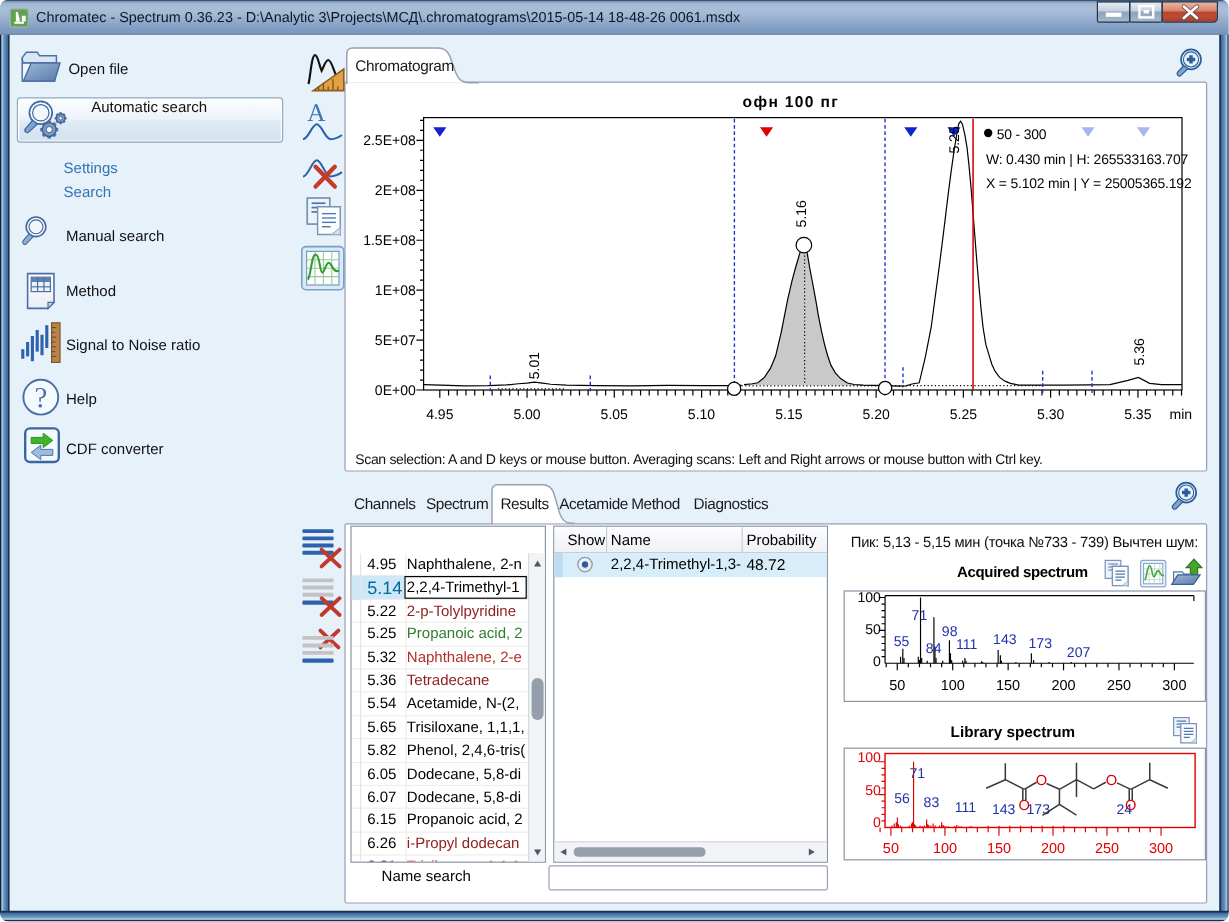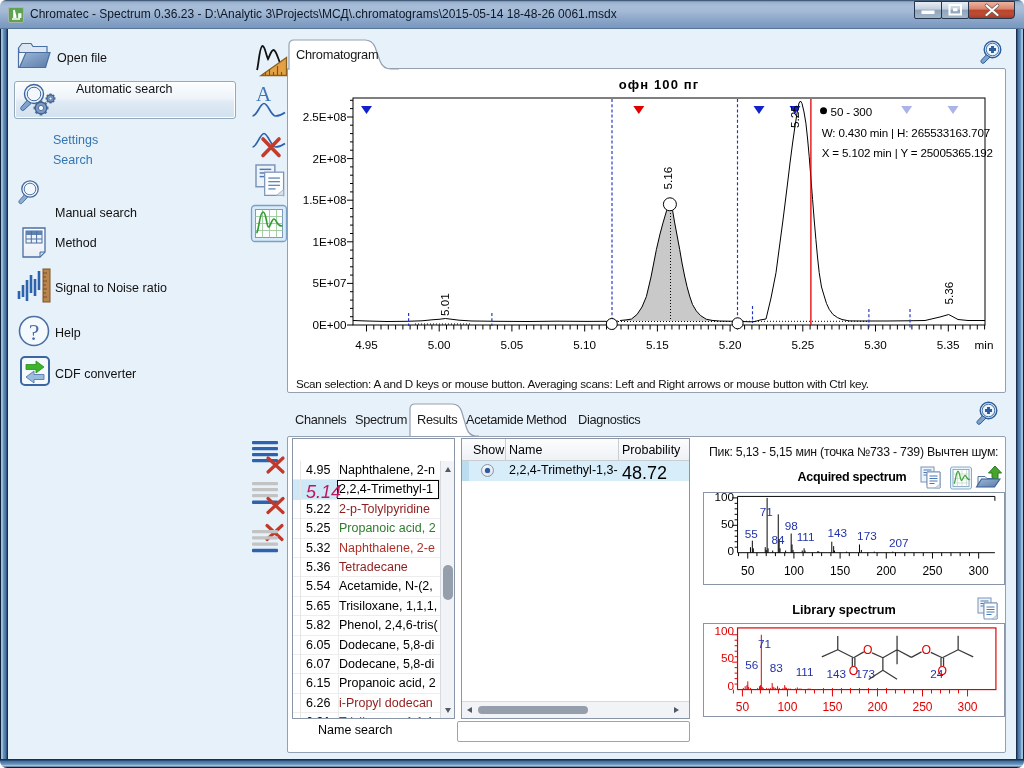--- a/index.html
+++ b/index.html
@@ -54,21 +54,21 @@
 </head>
 <body>
 
 <div class="abs" style="left:8px;top:29px;width:1008px;height:731px;background:#e7f1fa;"></div>
 
 <div class="abs side-label" style="left:57px;top:51px;">Open file</div>
 <div class="abs" id="autosearch-btn"></div>
 <div class="abs side-label" style="left:56px;top:82px;margin-left:20px;">Automatic search</div>
 <div class="abs side-link" style="left:53px;top:133px;">Settings</div>
 <div class="abs side-link" style="left:53px;top:153px;">Search</div>
-<div class="abs side-label" style="left:55px;top:190px;margin-top:16px;">Manual search</div>
+<div class="abs side-label" style="left:55px;top:190px;">Manual search</div>
 <div class="abs side-label" style="left:55px;top:236px;">Method</div>
 <div class="abs side-label" style="left:55px;top:281px;">Signal to Noise ratio</div>
 <div class="abs side-label" style="left:55px;top:326px;">Help</div>
 <div class="abs side-label" style="left:55px;top:367px;">CDF converter</div>
 
 <div class="abs" id="titlebar"></div>
 <div class="abs" id="appicon"></div>
 <div class="abs" id="title-text">Chromatec - Spectrum 0.36.23 - D:\Analytic 3\Projects\МСД\.chromatograms\2015-05-14 18-48-26 0061.msdx</div>
 <div class="abs winbtn" id="btn-min"></div>
 <div class="abs winbtn" id="btn-max"></div>
@@ -307,21 +307,21 @@
   <div id="lrows" class="abs" style="left:0;top:22px;width:147px;height:259px;overflow:hidden;">
       <span class="abs" style="left:45px;top:0;width:1px;height:259px;background:#ececec;"></span>
       <span class="abs" style="left:6.5px;top:0;width:1px;height:259px;background:#e6e6e6;z-index:5;"></span>
       <span class="abs" style="left:0;top:19.4px;width:6.5px;height:19.4px;background:#cfe8f8;z-index:6;"></span>
       <div class="abs" style="left:0;top:0px;width:147px;height:19.4px;border-bottom:1px solid #ededed;">
         <span class="abs" style="left:13px;top:2px;font-size:12.5px;color:#000;">4.95</span>
         <span class="abs" style="left:46px;top:2px;font-size:12.5px;color:#000;white-space:nowrap;">Naphthalene, 2-n</span>
       </div>
       <div class="abs" style="left:0;top:19.4px;width:147px;height:19.4px;background:#cfe8f8;border-bottom:1px solid #ededed;">
         <span class="abs" style="left:44px;top:0px;width:102px;height:19px;background:#fff;border:1px solid #000;"></span>
-        <span class="abs" style="left:13px;top:2px;font-size:18px;color:#be185d;font-style:italic;">5.14</span>
+        <span class="abs" style="left:13px;top:2px;font-size:15px;color:#0369a1;">5.14</span>
         <span class="abs" style="left:46px;top:2px;font-size:12.5px;color:#000;white-space:nowrap;">2,2,4-Trimethyl-1</span>
       </div>
       <div class="abs" style="left:0;top:38.8px;width:147px;height:19.4px;border-bottom:1px solid #ededed;">
         <span class="abs" style="left:13px;top:2px;font-size:12.5px;color:#000;">5.22</span>
         <span class="abs" style="left:46px;top:2px;font-size:12.5px;color:#8f1d1d;white-space:nowrap;">2-p-Tolylpyridine</span>
       </div>
       <div class="abs" style="left:0;top:58.199999999999996px;width:147px;height:19.4px;border-bottom:1px solid #ededed;">
         <span class="abs" style="left:13px;top:2px;font-size:12.5px;color:#000;">5.25</span>
         <span class="abs" style="left:46px;top:2px;font-size:12.5px;color:#2e7d2e;white-space:nowrap;">Propanoic acid, 2</span>
       </div>
@@ -380,21 +380,21 @@
     <span class="abs" style="left:11px;top:4px;font-size:12.5px;">Show</span>
     <span class="abs" style="left:47px;top:4px;font-size:12.5px;">Name</span>
     <span class="abs" style="left:160px;top:4px;font-size:12.5px;">Probability</span>
     <span class="abs" style="left:43px;top:0;width:1px;height:22px;background:#c9cdd4;"></span>
     <span class="abs" style="left:156px;top:0;width:1px;height:22px;background:#c9cdd4;"></span>
   </div>
   <div class="abs" style="left:0;top:22px;width:227px;height:20px;background:#d7edf9;">
     <span class="abs" style="left:0;top:0;width:6.5px;height:20px;background:#bcdcf0;"></span>
       <span class="abs radio radio-on" style="left:19px;top:3px;"></span>
     <span class="abs" style="left:47px;top:2px;font-size:12.5px;">2,2,4-Trimethyl-1,3-</span>
-    <span class="abs" style="left:160px;top:2px;font-size:18px;text-align:center;">48.72</span>
+    <span class="abs" style="left:160px;top:2px;font-size:13px;text-align:center;">48.72</span>
   </div>
 
   <div class="abs" style="left:0;top:262px;width:227px;height:17px;background:#f1f3f6;border-top:1px solid #d5dae0;">
     <div class="abs" style="left:5px;top:5px;width:0;height:0;border-top:3.5px solid transparent;border-bottom:3.5px solid transparent;border-right:5px solid #505a66;"></div>
     <div class="abs" style="left:16px;top:4px;width:110px;height:8px;background:#959eab;border-radius:4px;"></div>
     <div class="abs" style="left:212px;top:5px;width:0;height:0;border-top:3.5px solid transparent;border-bottom:3.5px solid transparent;border-left:5px solid #505a66;"></div>
   </div>
 </div>
 
 <div class="abs" style="left:318px;top:723px;font-size:12.5px;">Name search</div>

